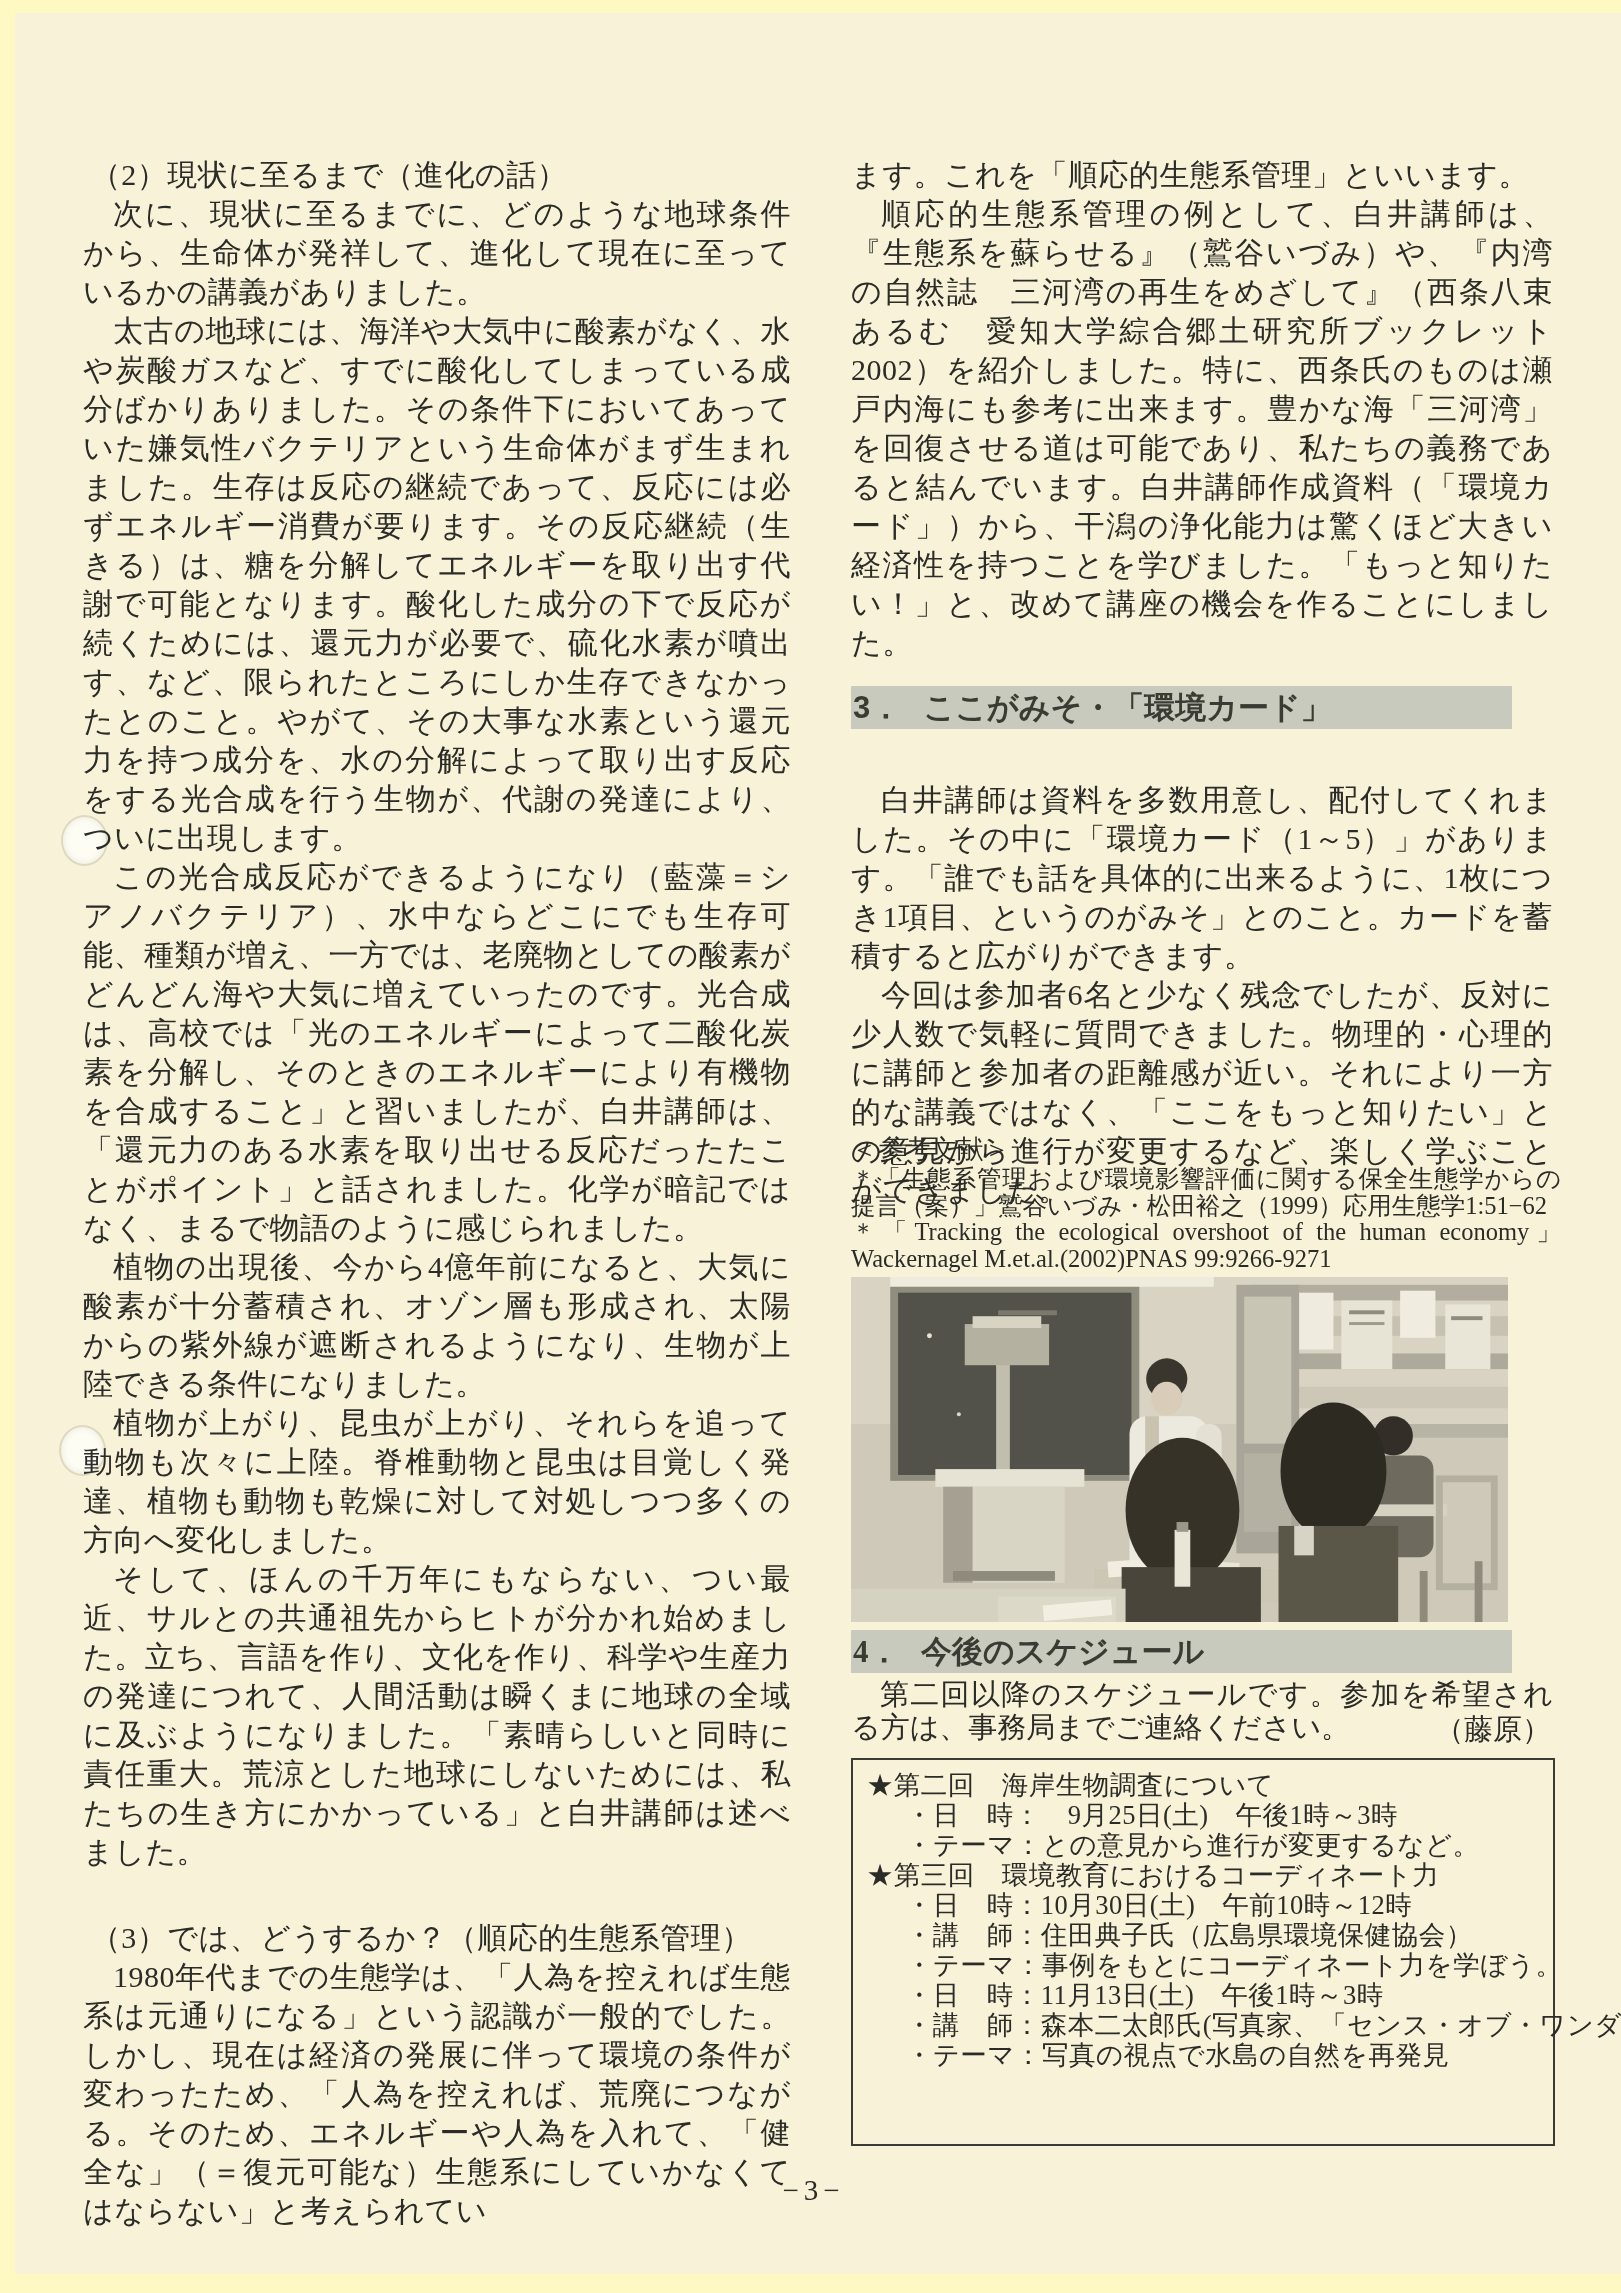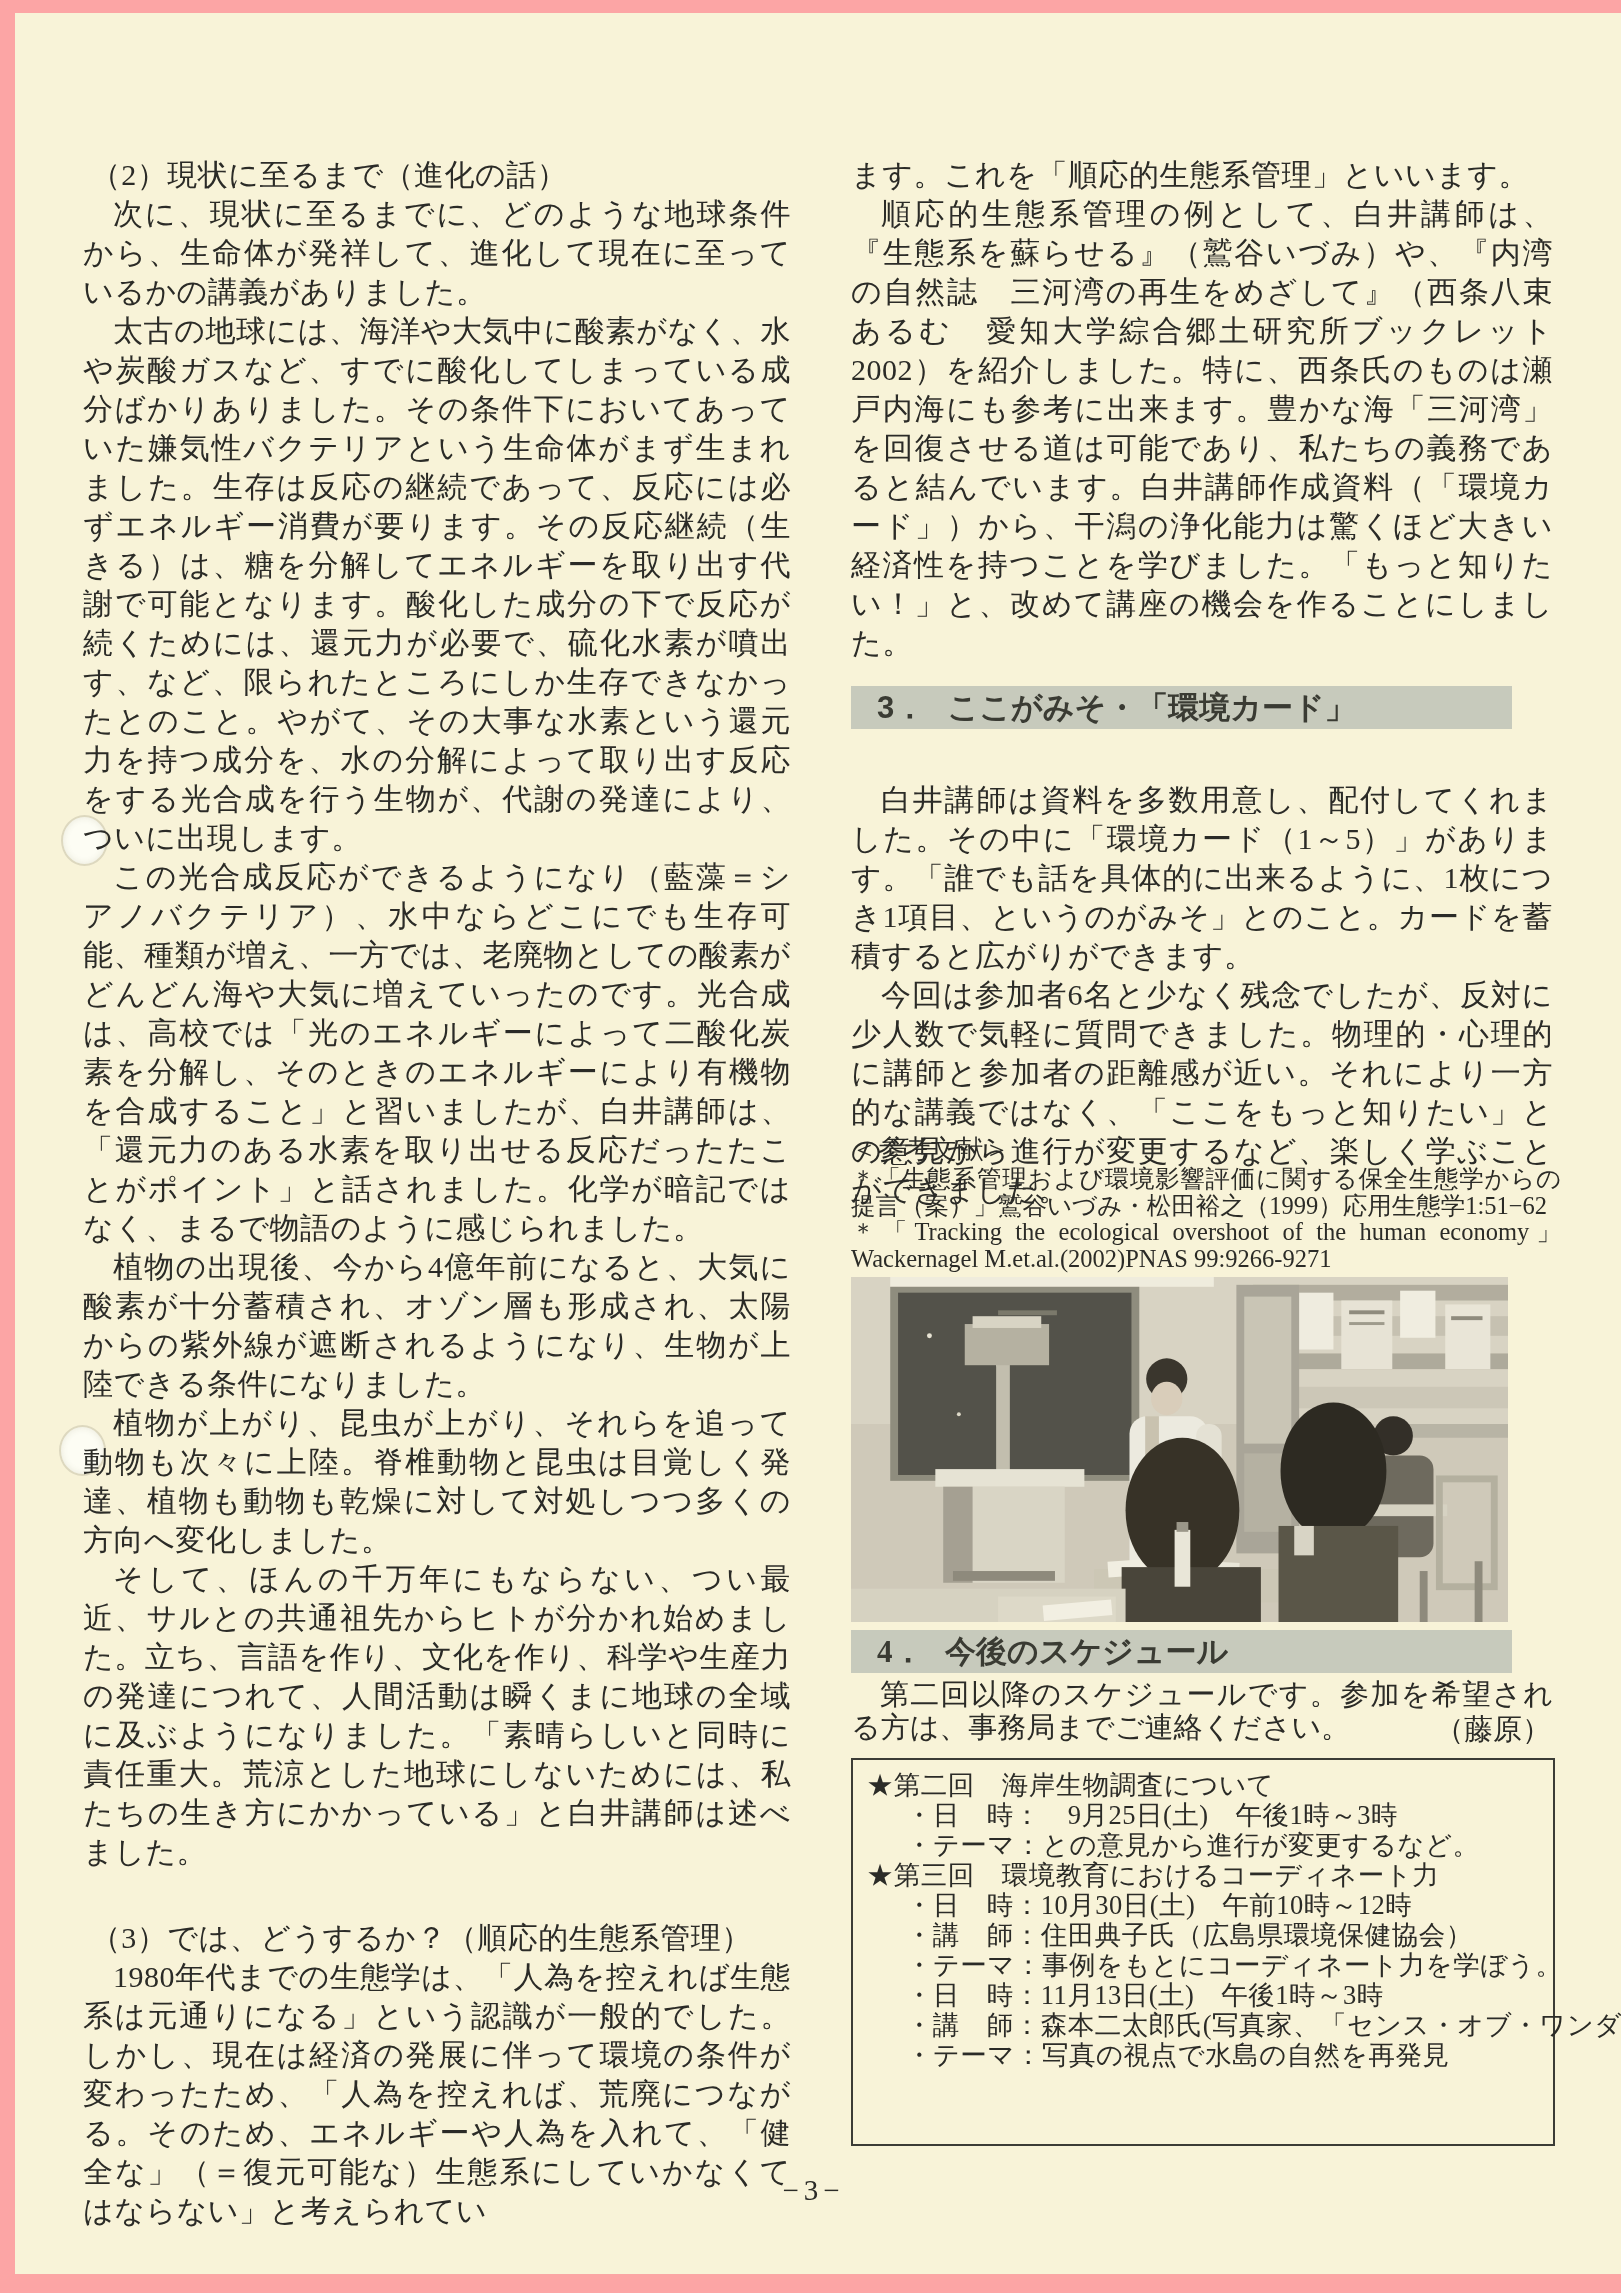--- a/index.html
+++ b/index.html
@@ -1,37 +1,37 @@
 <!DOCTYPE html>
 <html lang="ja"><head>
 <meta charset="utf-8">
 <title>環境学習講座 会報 p.3</title>
 <style>
   html,body{margin:0;padding:0;background:#e9e9e9;}
-  .page{position:relative;width:1621px;height:2294px;background:#fca5a5;overflow:hidden;
+  .page{position:relative;width:1621px;height:2294px;background:#fef9c3;overflow:hidden;
         font-family:"Liberation Serif","DejaVu Serif",serif;color:#2b2b27;}
   .paper{position:absolute;left:14.7px;top:12.7px;right:0;bottom:19.6px;background:#f8f3d8;}
   .hole{position:absolute;width:43px;height:47px;border-radius:50%;background:#fdfdf4;
         border:2px solid #ddd8bf;box-shadow:inset 0 0 7.8px rgba(90,80,40,.12);}
   #hole-top{left:61px;top:815px;}
   #hole-bottom{left:59px;top:1425px;}
 
   
   .col-left{position:absolute;left:83px;top:155px;width:708px;}
   .body-p{margin:0;font-size:30px;line-height:39px;text-align:justify;text-indent:1em;
           letter-spacing:0.5px;}
   .no-indent{text-indent:0;}
   .h-l{margin:0;font-size:30px;line-height:39px;padding-left:7.8px;letter-spacing:0.5px;}
   .h-gap{margin-top:47px;}
 
   .r-intro{position:absolute;left:851px;top:155px;width:702px;}
 
   .band{position:absolute;left:851px;width:661px;height:43px;background:#c7cabc;
         font-family:"Liberation Sans","DejaVu Sans",sans-serif;font-weight:bold;
-        font-size:31px;color:#3a3b33;line-height:43px;padding-left:26px;box-sizing:border-box;
+        font-size:31px;color:#3a3b33;line-height:43px;padding-left:2px;box-sizing:border-box;
         white-space:nowrap;overflow:hidden;}
   .band .num{margin-right:13.7px;}
   #band3{top:686px;}
   #band4{top:1630px;font-family:Liberation Serif, serif;}
 
   .s3-body{position:absolute;left:851px;top:780px;width:702px;}
 
   .refs{position:absolute;left:851px;top:1133px;width:710px;}
   .refs-h{margin:0;font-size:26.5px;line-height:33px;}
   .ref-item{margin:0;font-size:24.5px;line-height:26.5px;text-align:justify;}

